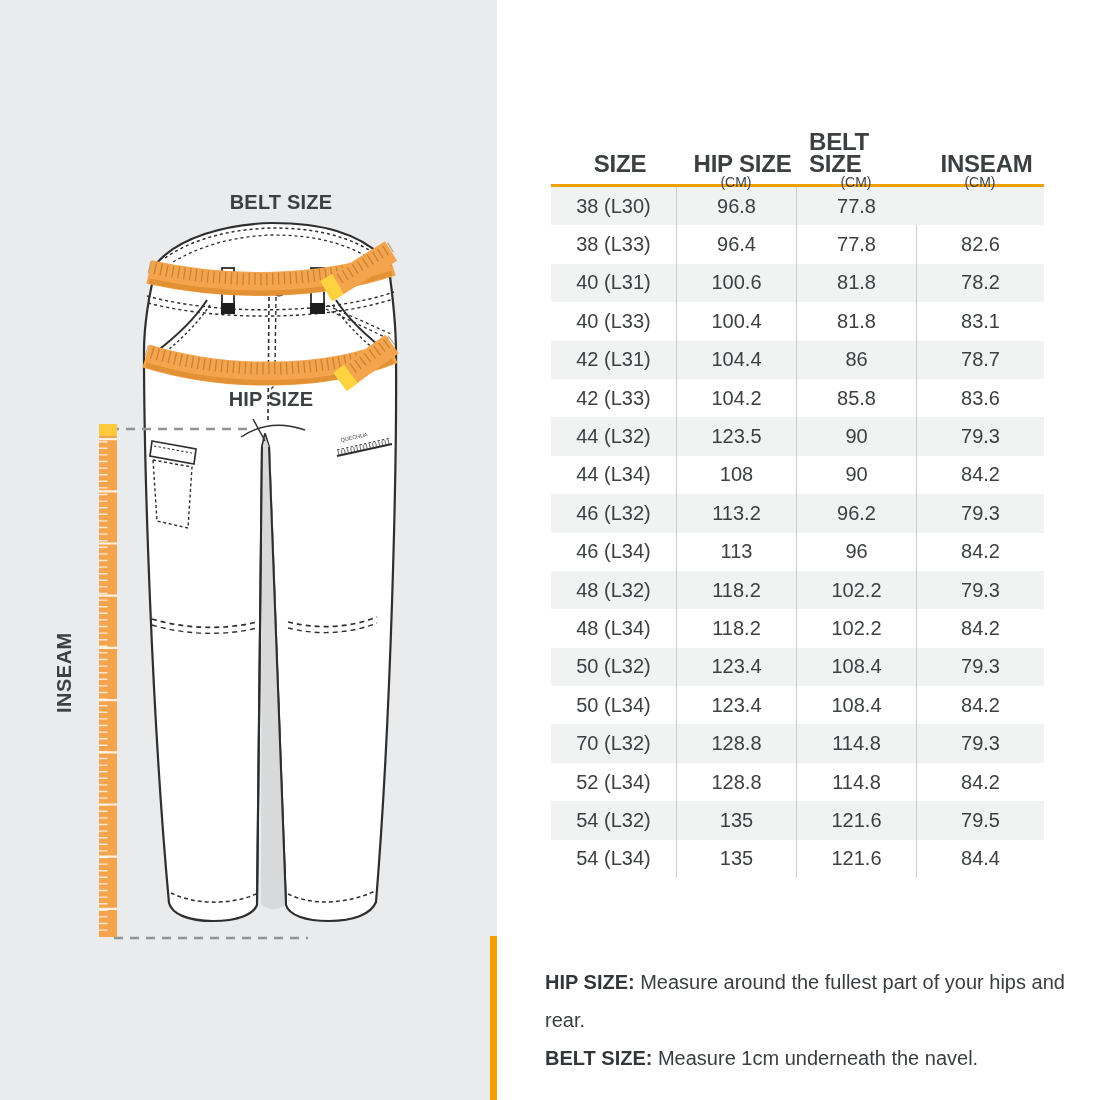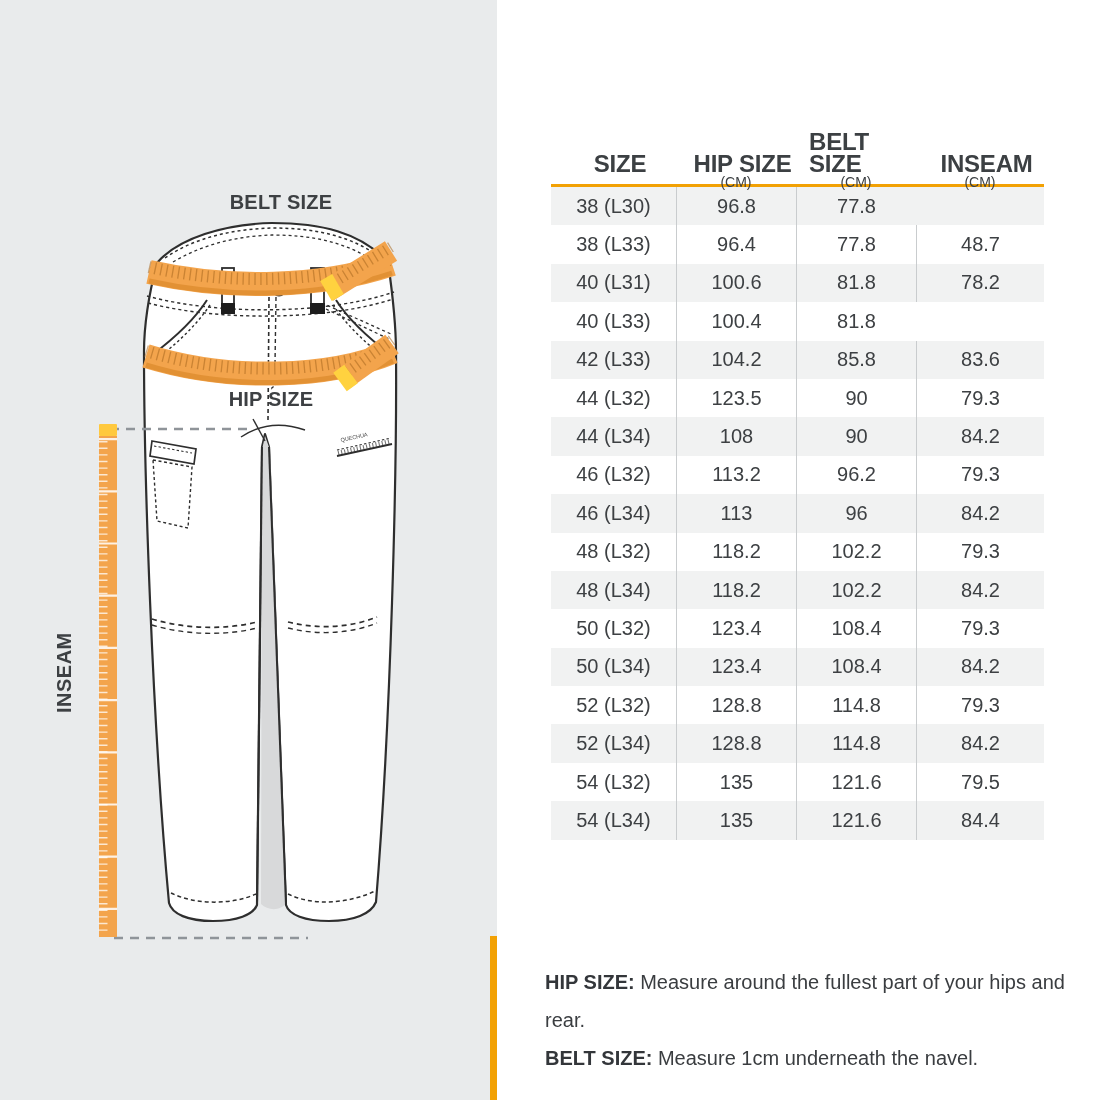--- a/index.html
+++ b/index.html
@@ -168,32 +168,39 @@
     <div class="tbody">
         <div class="tr">
           <div class="td">38 (L30)</div>
           <div class="td">96.8</div>
           <div class="td">77.8</div>
         </div>
         <div class="tr">
           <div class="td">38 (L33)</div>
           <div class="td">96.4</div>
           <div class="td">77.8</div>
-          <div class="td">48.7</div>
+          <div class="td">82.6</div>
         </div>
         <div class="tr">
           <div class="td">40 (L31)</div>
           <div class="td">100.6</div>
           <div class="td">81.8</div>
           <div class="td">78.2</div>
         </div>
         <div class="tr">
           <div class="td">40 (L33)</div>
           <div class="td">100.4</div>
           <div class="td">81.8</div>
+          <div class="td">83.1</div>
+        </div>
+        <div class="tr">
+          <div class="td">42 (L31)</div>
+          <div class="td">104.4</div>
+          <div class="td">86</div>
+          <div class="td">78.7</div>
         </div>
         <div class="tr">
           <div class="td">42 (L33)</div>
           <div class="td">104.2</div>
           <div class="td">85.8</div>
           <div class="td">83.6</div>
         </div>
         <div class="tr">
           <div class="td">44 (L32)</div>
           <div class="td">123.5</div>
@@ -236,21 +243,21 @@
           <div class="td">108.4</div>
           <div class="td">79.3</div>
         </div>
         <div class="tr">
           <div class="td">50 (L34)</div>
           <div class="td">123.4</div>
           <div class="td">108.4</div>
           <div class="td">84.2</div>
         </div>
         <div class="tr">
-          <div class="td">52 (L32)</div>
+          <div class="td">70 (L32)</div>
           <div class="td">128.8</div>
           <div class="td">114.8</div>
           <div class="td">79.3</div>
         </div>
         <div class="tr">
           <div class="td">52 (L34)</div>
           <div class="td">128.8</div>
           <div class="td">114.8</div>
           <div class="td">84.2</div>
         </div>

